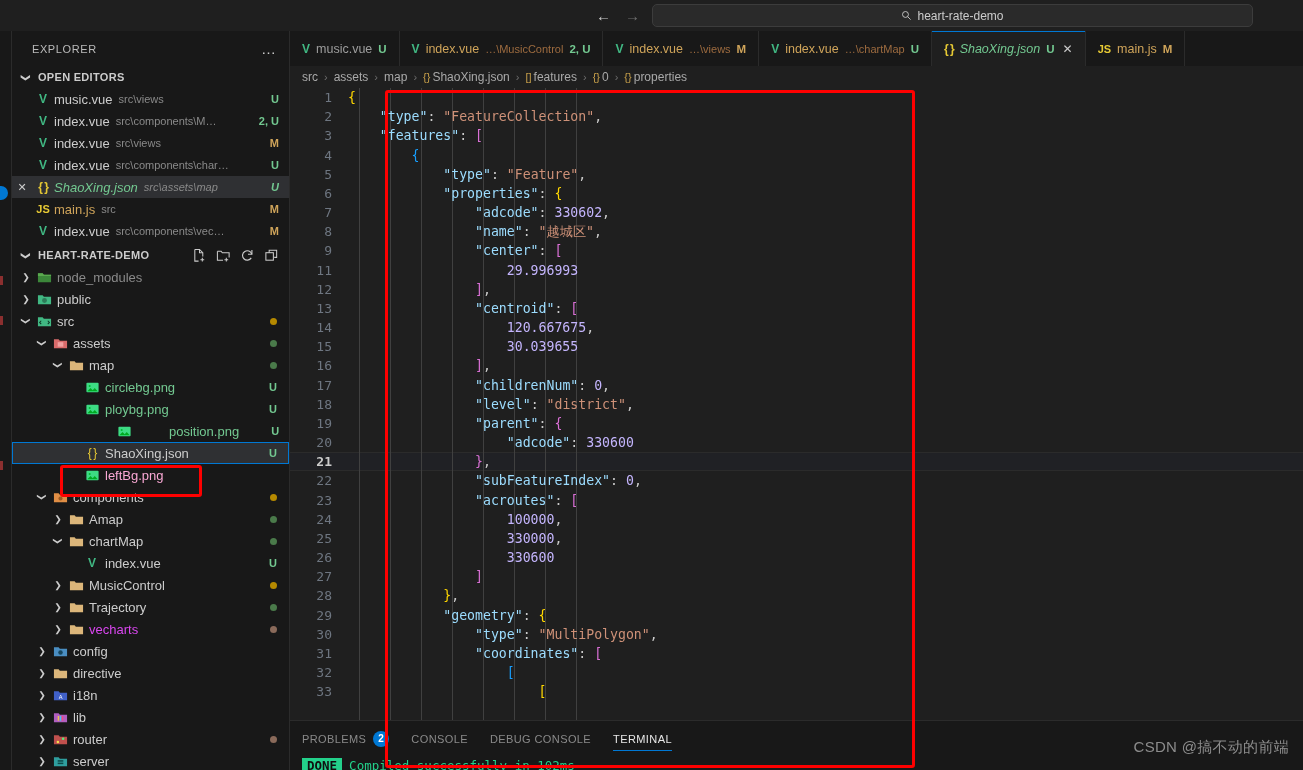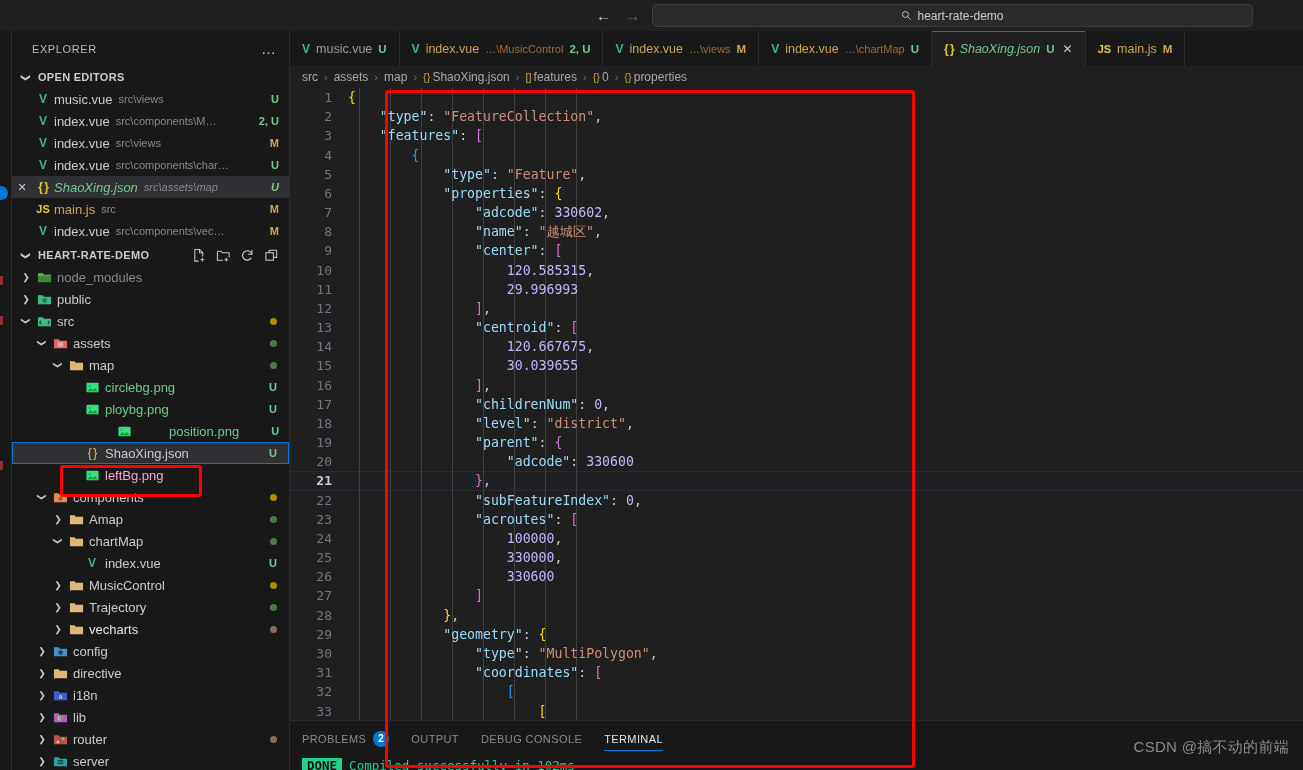--- a/index.html
+++ b/index.html
@@ -452,21 +452,21 @@
           <span class="tlabel" style="color:#cccccc">Trajectory</span>
           <span class="tdot" style="background:#4a7a4a"></span>
         </div>
         <div class="tree-row" style="padding-left: 38px;">
           <span class="tw">❯</span>
           <span class="ficon">
             <svg viewBox="0 0 16 16">
               <path d="M1 3.5h5l1.3 1.6H15V13H1z" fill="#dcb67a"></path>
             </svg>
           </span>
-          <span class="tlabel" style="color:#e5e5e5">vecharts</span>
+          <span class="tlabel" style="color:#d946ef">vecharts</span>
           <span class="tdot" style="background:#8a6a5a"></span>
         </div>
         <div class="tree-row" style="padding-left: 22px;">
           <span class="tw">❯</span>
           <span class="ficon">
             <svg viewBox="0 0 16 16">
               <path d="M1 3.5h5l1.3 1.6H15V13H1z" fill="#4a8ec2"></path>
               <circle cx="8" cy="9" r="2.4" fill="#16465f"></circle>
             </svg>
           </span>
@@ -597,21 +597,20 @@
       <div id="code-lines">
           <div class="cline"><span class="lnum">1</span><span class="ctext"><span class="b1">{</span></span></div>
           <div class="cline"><span class="lnum">2</span><span class="ctext"><span class="p">    </span><span class="k">"type"</span><span class="p">: </span><span class="s">"FeatureCollection"</span><span class="p">,</span></span></div>
           <div class="cline"><span class="lnum">3</span><span class="ctext"><span class="p">    </span><span class="k">"features"</span><span class="p">: </span><span class="b2">[</span></span></div>
           <div class="cline"><span class="lnum">4</span><span class="ctext"><span class="p">        </span><span class="b3">{</span></span></div>
           <div class="cline"><span class="lnum">5</span><span class="ctext"><span class="p">            </span><span class="k">"type"</span><span class="p">: </span><span class="s">"Feature"</span><span class="p">,</span></span></div>
           <div class="cline"><span class="lnum">6</span><span class="ctext"><span class="p">            </span><span class="k">"properties"</span><span class="p">: </span><span class="b1">{</span></span></div>
           <div class="cline"><span class="lnum">7</span><span class="ctext"><span class="p">                </span><span class="k">"adcode"</span><span class="p">: </span><span class="n">330602</span><span class="p">,</span></span></div>
           <div class="cline"><span class="lnum">8</span><span class="ctext"><span class="p">                </span><span class="k">"name"</span><span class="p">: </span><span class="s">"越城区"</span><span class="p">,</span></span></div>
           <div class="cline"><span class="lnum">9</span><span class="ctext"><span class="p">                </span><span class="k">"center"</span><span class="p">: </span><span class="b2">[</span></span></div>
-          <div class="cline"><span class="lnum">10</span><span class="ctext"><span class="p">                    </span><span class="n">120.585315</span><span class="p">,</span></span></div>
           <div class="cline"><span class="lnum">11</span><span class="ctext"><span class="p">                    </span><span class="n">29.996993</span></span></div>
           <div class="cline"><span class="lnum">12</span><span class="ctext"><span class="p">                </span><span class="b2">]</span><span class="p">,</span></span></div>
           <div class="cline"><span class="lnum">13</span><span class="ctext"><span class="p">                </span><span class="k">"centroid"</span><span class="p">: </span><span class="b2">[</span></span></div>
           <div class="cline"><span class="lnum">14</span><span class="ctext"><span class="p">                    </span><span class="n">120.667675</span><span class="p">,</span></span></div>
           <div class="cline"><span class="lnum">15</span><span class="ctext"><span class="p">                    </span><span class="n">30.039655</span></span></div>
           <div class="cline"><span class="lnum">16</span><span class="ctext"><span class="p">                </span><span class="b2">]</span><span class="p">,</span></span></div>
           <div class="cline"><span class="lnum">17</span><span class="ctext"><span class="p">                </span><span class="k">"childrenNum"</span><span class="p">: </span><span class="n">0</span><span class="p">,</span></span></div>
           <div class="cline"><span class="lnum">18</span><span class="ctext"><span class="p">                </span><span class="k">"level"</span><span class="p">: </span><span class="s">"district"</span><span class="p">,</span></span></div>
           <div class="cline"><span class="lnum">19</span><span class="ctext"><span class="p">                </span><span class="k">"parent"</span><span class="p">: </span><span class="b2">{</span></span></div>
           <div class="cline"><span class="lnum">20</span><span class="ctext"><span class="p">                    </span><span class="k">"adcode"</span><span class="p">: </span><span class="n">330600</span></span></div>
@@ -632,21 +631,21 @@
     </div>
   </div>
 
   <div class="panel">
     <div class="panel-tabs" id="panel-tabs">
         <div class="ptab">
           <span>PROBLEMS</span>
           <span class="pbadge">2</span>
         </div>
         <div class="ptab">
-          <span>OUTPUT</span>
+          <span>CONSOLE</span>
         </div>
         <div class="ptab">
           <span>DEBUG CONSOLE</span>
         </div>
         <div class="ptab active">
           <span>TERMINAL</span>
         </div>
       </div>
     <div class="term-line">
       <span class="done-chip">DONE</span>

